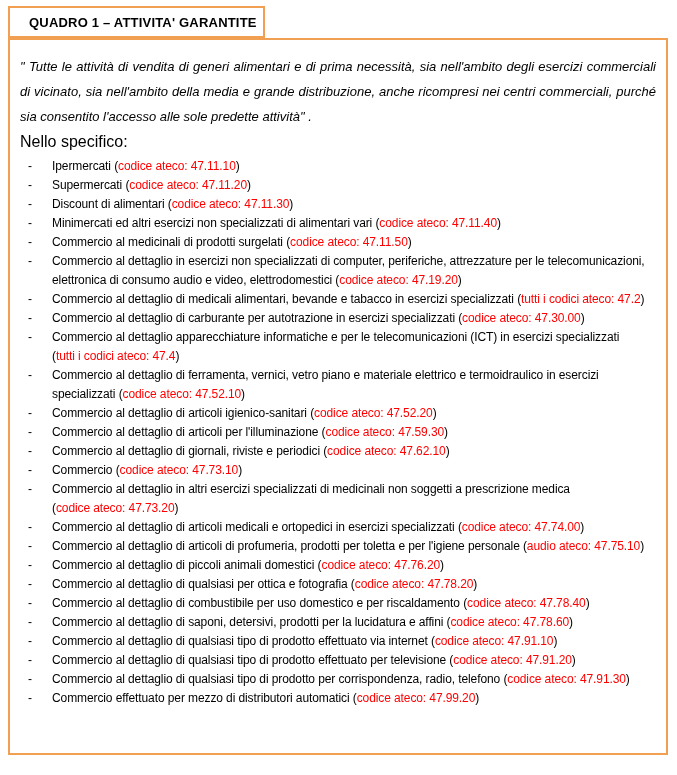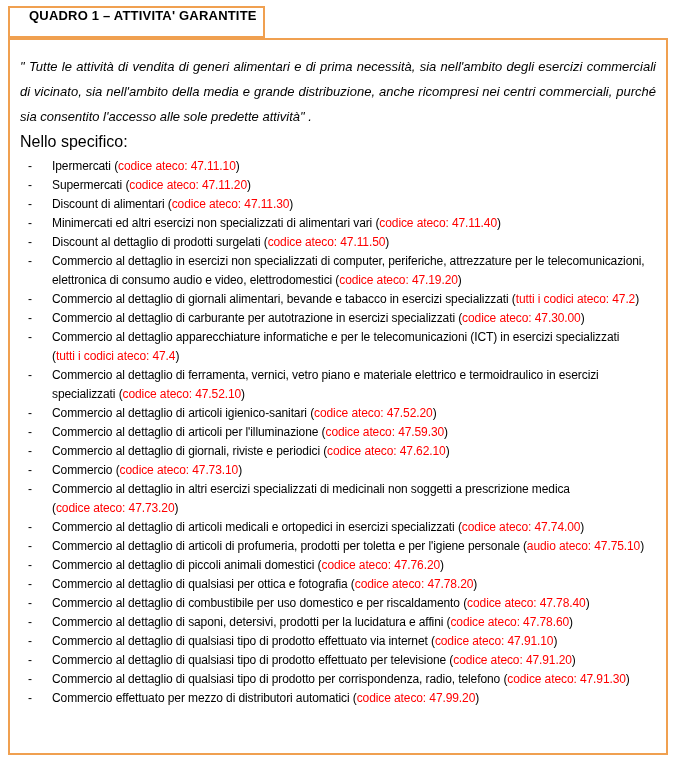--- a/index.html
+++ b/index.html
@@ -14,21 +14,21 @@
     width:677px;height:775px;
     font-family:"Liberation Sans",sans-serif;
     color:var(--ink);
     overflow:hidden;
   }
   .title-box{
     position:absolute;left:8px;top:6px;
     width:257px;height:32px;
     border:2px solid var(--orange);
     background:#ffffff;
-    display:flex;
+    display:flex;align-items:center;
     padding-left:19px;
     z-index:2;
   }
   .title-box .title-text{
     font-size:13px;font-weight:bold;
     letter-spacing:.2px;
     color:#000;
     white-space:nowrap;
   }
   .content-box{
@@ -85,23 +85,23 @@
 </div>
 
 <div class="content-box">
   <p class="quote">" Tutte le attività di vendita di generi alimentari e di prima necessità, sia nell'ambito degli esercizi commerciali di vicinato, sia nell'ambito della media e grande distribuzione, anche ricompresi nei centri commerciali, purché sia consentito l'accesso alle sole predette attività" .</p>
   <p class="specific">Nello specifico:</p>
   <ul class="activities">
       <li><span class="bullet">-</span><span class="item-text">Ipermercati </span><span class="code"><span class="paren">(</span><span class="code-red">codice ateco: 47.11.10</span><span class="paren">)</span></span></li>
       <li><span class="bullet">-</span><span class="item-text">Supermercati </span><span class="code"><span class="paren">(</span><span class="code-red">codice ateco: 47.11.20</span><span class="paren">)</span></span></li>
       <li><span class="bullet">-</span><span class="item-text">Discount di alimentari </span><span class="code"><span class="paren">(</span><span class="code-red">codice ateco: 47.11.30</span><span class="paren">)</span></span></li>
       <li><span class="bullet">-</span><span class="item-text">Minimercati ed altri esercizi non specializzati di alimentari vari </span><span class="code"><span class="paren">(</span><span class="code-red">codice ateco: 47.11.40</span><span class="paren">)</span></span></li>
-      <li><span class="bullet">-</span><span class="item-text">Discount al dettaglio di prodotti surgelati </span><span class="code"><span class="paren">(</span><span class="code-red">codice ateco: 47.11.50</span><span class="paren">)</span></span></li>
+      <li><span class="bullet">-</span><span class="item-text">Commercio al medicinali di prodotti surgelati </span><span class="code"><span class="paren">(</span><span class="code-red">codice ateco: 47.11.50</span><span class="paren">)</span></span></li>
       <li><span class="bullet">-</span><span class="item-text">Commercio al dettaglio in esercizi non specializzati di computer, periferiche, attrezzature per le telecomunicazioni, elettronica di consumo audio e video, elettrodomestici </span><span class="code"><span class="paren">(</span><span class="code-red">codice ateco: 47.19.20</span><span class="paren">)</span></span></li>
-      <li><span class="bullet">-</span><span class="item-text">Commercio al dettaglio di giornali alimentari, bevande e tabacco in esercizi specializzati </span><span class="code"><span class="paren">(</span><span class="code-red">tutti i codici ateco: 47.2</span><span class="paren">)</span></span></li>
+      <li><span class="bullet">-</span><span class="item-text">Commercio al dettaglio di medicali alimentari, bevande e tabacco in esercizi specializzati </span><span class="code"><span class="paren">(</span><span class="code-red">tutti i codici ateco: 47.2</span><span class="paren">)</span></span></li>
       <li><span class="bullet">-</span><span class="item-text">Commercio al dettaglio di carburante per autotrazione in esercizi specializzati </span><span class="code"><span class="paren">(</span><span class="code-red">codice ateco: 47.30.00</span><span class="paren">)</span></span></li>
       <li><span class="bullet">-</span><span class="item-text">Commercio al dettaglio apparecchiature informatiche e per le telecomunicazioni (ICT) in esercizi specializzati </span><span class="code"><span class="paren">(</span><span class="code-red">tutti i codici ateco: 47.4</span><span class="paren">)</span></span></li>
       <li><span class="bullet">-</span><span class="item-text">Commercio al dettaglio di ferramenta, vernici, vetro piano e materiale elettrico e termoidraulico in esercizi specializzati </span><span class="code"><span class="paren">(</span><span class="code-red">codice ateco: 47.52.10</span><span class="paren">)</span></span></li>
       <li><span class="bullet">-</span><span class="item-text">Commercio al dettaglio di articoli igienico-sanitari </span><span class="code"><span class="paren">(</span><span class="code-red">codice ateco: 47.52.20</span><span class="paren">)</span></span></li>
       <li><span class="bullet">-</span><span class="item-text">Commercio al dettaglio di articoli per l'illuminazione </span><span class="code"><span class="paren">(</span><span class="code-red">codice ateco: 47.59.30</span><span class="paren">)</span></span></li>
       <li><span class="bullet">-</span><span class="item-text">Commercio al dettaglio di giornali, riviste e periodici </span><span class="code"><span class="paren">(</span><span class="code-red">codice ateco: 47.62.10</span><span class="paren">)</span></span></li>
       <li><span class="bullet">-</span><span class="item-text">Commercio </span><span class="code"><span class="paren">(</span><span class="code-red">codice ateco: 47.73.10</span><span class="paren">)</span></span></li>
       <li><span class="bullet">-</span><span class="item-text">Commercio al dettaglio in altri esercizi specializzati di medicinali non soggetti a prescrizione medica </span><span class="code"><span class="paren">(</span><span class="code-red">codice ateco: 47.73.20</span><span class="paren">)</span></span></li>
       <li><span class="bullet">-</span><span class="item-text">Commercio al dettaglio di articoli medicali e ortopedici in esercizi specializzati </span><span class="code"><span class="paren">(</span><span class="code-red">codice ateco: 47.74.00</span><span class="paren">)</span></span></li>
       <li><span class="bullet">-</span><span class="item-text">Commercio al dettaglio di articoli di profumeria, prodotti per toletta e per l'igiene personale </span><span class="code"><span class="paren">(</span><span class="code-red">audio ateco: 47.75.10</span><span class="paren">)</span></span></li>

